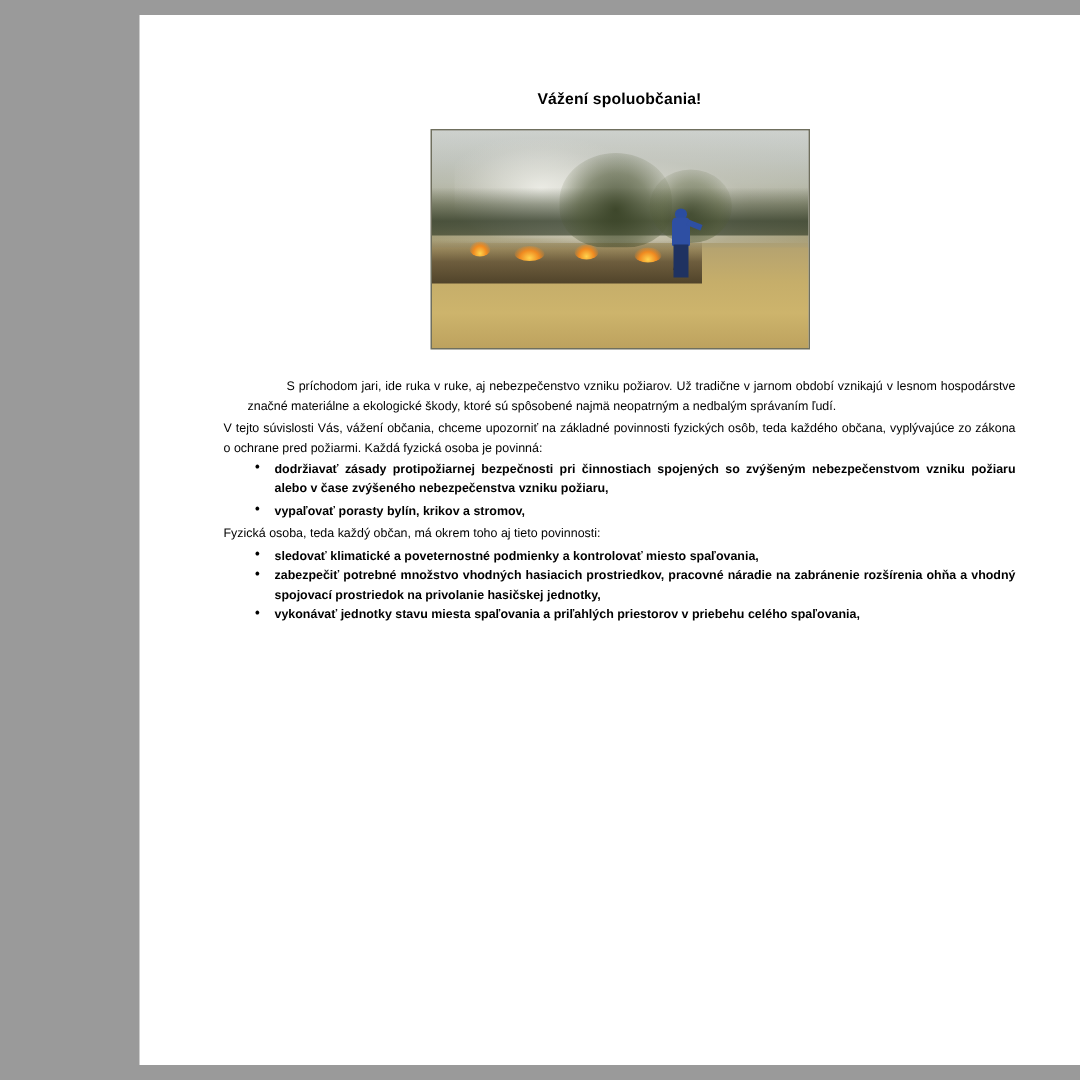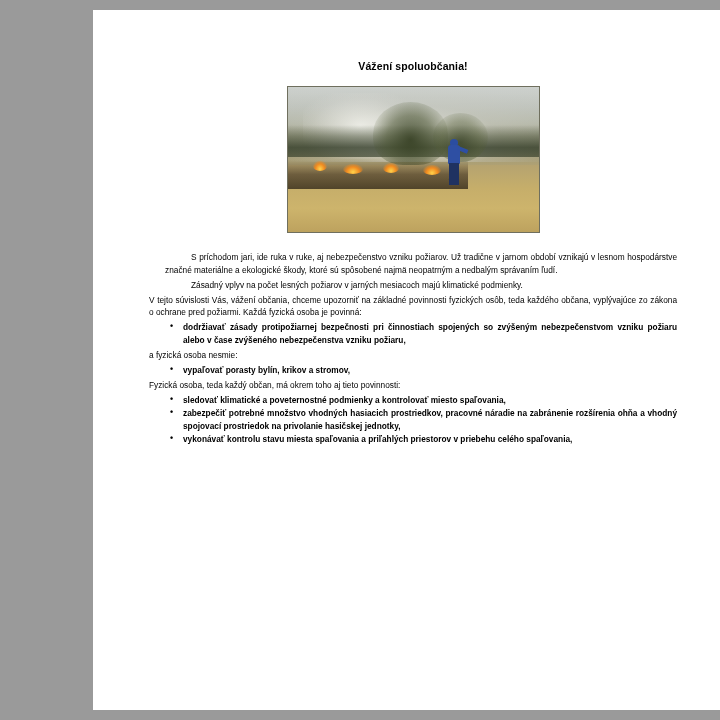--- a/index.html
+++ b/index.html
@@ -192,34 +192,32 @@
       <div class="firefighter">
         <div class="ff-head"></div>
         <div class="ff-body"></div>
         <div class="ff-arm"></div>
         <div class="ff-legs"></div>
       </div>
     </div>
   </div>
 
   <p class="indent">S príchodom jari, ide ruka v ruke, aj nebezpečenstvo vzniku požiarov. Už tradične v jarnom období vznikajú v lesnom hospodárstve značné materiálne a ekologické škody, ktoré sú spôsobené najmä neopatrným a nedbalým správaním ľudí.</p>
-  <p class="indent">Zásadný vplyv na počet lesných požiarov v jarných mesiacoch majú klimatické podmienky.</p>
   <p>V tejto súvislosti Vás, vážení občania, chceme upozorniť na základné povinnosti fyzických osôb, teda každého občana, vyplývajúce zo zákona o ochrane pred požiarmi. Každá fyzická osoba je povinná:</p>
 
   <ul>
     <li>dodržiavať zásady protipožiarnej bezpečnosti pri činnostiach spojených so zvýšeným nebezpečenstvom vzniku požiaru alebo v čase zvýšeného nebezpečenstva vzniku požiaru,</li>
   </ul>
 
-  <p>a fyzická osoba nesmie:</p>
 
   <ul>
     <li>vypaľovať porasty bylín, krikov a stromov,</li>
   </ul>
 
   <p>Fyzická osoba, teda každý občan, má okrem toho aj tieto povinnosti:</p>
 
   <ul>
     <li>sledovať klimatické a poveternostné podmienky a kontrolovať miesto spaľovania,</li>
     <li>zabezpečiť potrebné množstvo vhodných hasiacich prostriedkov, pracovné náradie na zabránenie rozšírenia ohňa a vhodný spojovací prostriedok na privolanie hasičskej jednotky,</li>
-    <li>vykonávať kontrolu stavu miesta spaľovania a priľahlých priestorov v priebehu celého spaľovania,</li>
+    <li>vykonávať jednotky stavu miesta spaľovania a priľahlých priestorov v priebehu celého spaľovania,</li>
   </ul>
 
 </div>
 
 </body></html>

